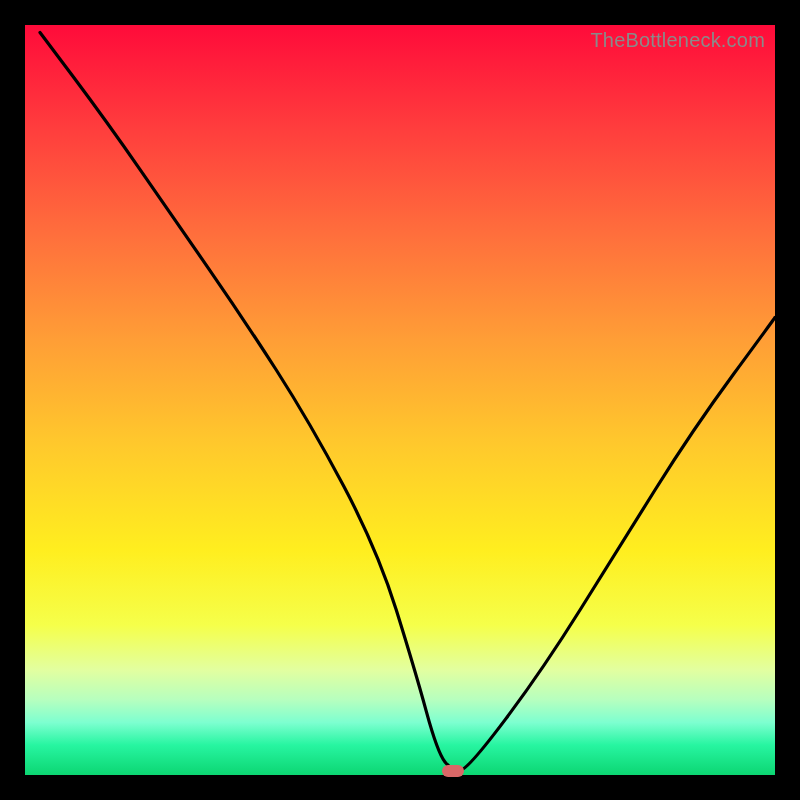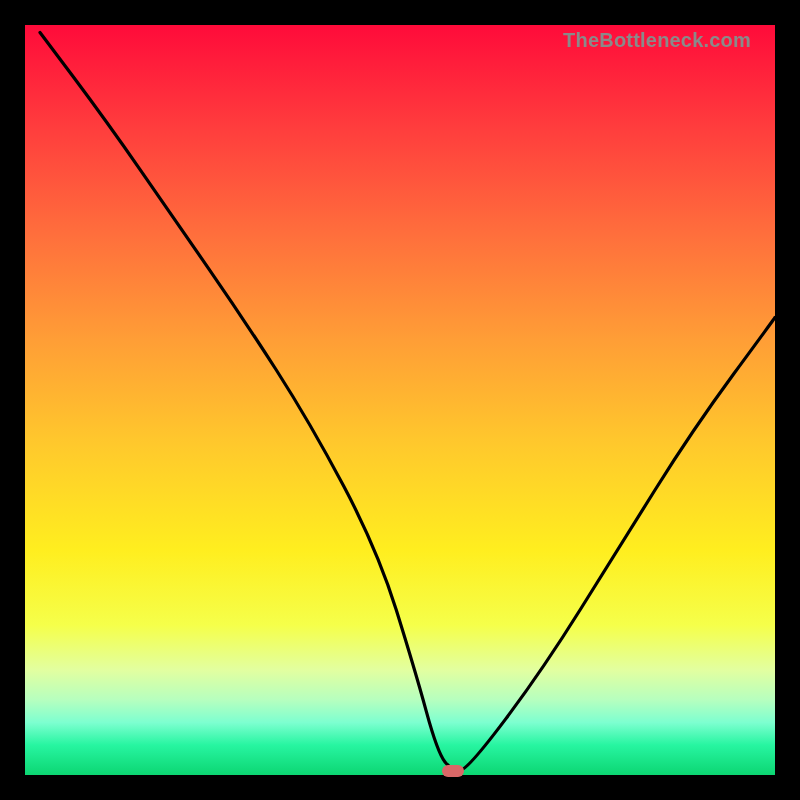--- a/index.html
+++ b/index.html
@@ -27,24 +27,24 @@
       #e2ffa0 86%,
       #b6ffbf 90%,
       #7dffd0 93%,
       #27f5a1 96%,
       #0cd672 100%
     );
   }
   .watermark {
     position: absolute;
     top: 4px;
-    right: 24px;
+    right: 10px;
     font-family: Arial, Helvetica, sans-serif;
     font-size: 20px;
-    font-weight: bold;
+    font-weight: normal;
     color: #8a8a8a;
     letter-spacing: 0.2px;
     z-index: 5;
   }
   svg.curve {
     position: absolute;
     left: 0;
     top: 0;
     width: 750px;
     height: 750px;

